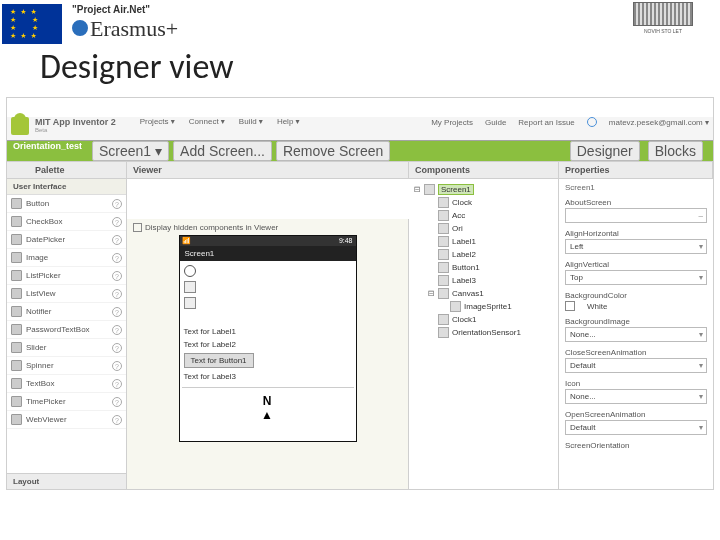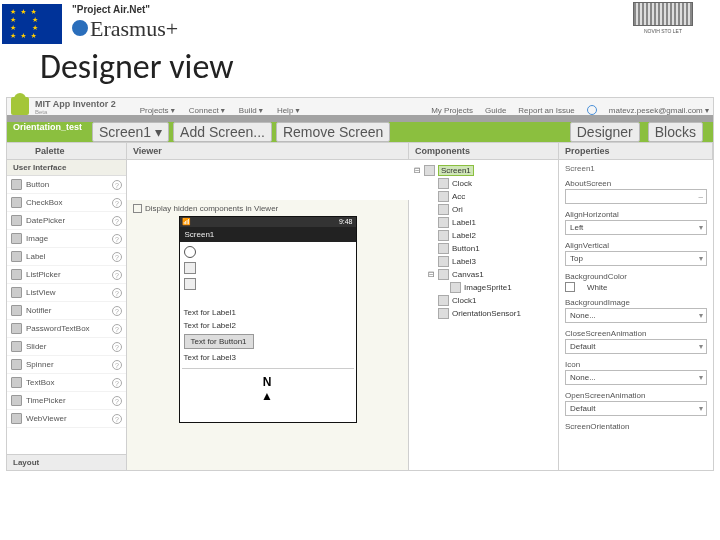--- a/index.html
+++ b/index.html
@@ -9,21 +9,21 @@
   .eu-flag::after { content: "★ ★ ★\A★     ★\A★     ★\A ★ ★ ★"; white-space: pre; color: #ffcc00; font-size: 7px; position: absolute; top: 4px; left: 8px; line-height: 8px; letter-spacing: 1px; }
   .airnet { font-weight: bold; font-size: 10px; margin-bottom: 1px; }
   .erasmus { font-family: Georgia, serif; font-size: 22px; color: #333; position: relative; }
   .erasmus .plus { color: #333; }
   .erasmus .dot { width: 16px; height: 16px; border: 2px solid #2a6ebb; border-radius: 50%; display: inline-block; position: absolute; left: -18px; top: 4px; background: #2a6ebb; }
   .erasmus-wrap { position: relative; padding-left: 18px; }
   .partner-logo { position: absolute; right: 12px; top: 2px; width: 90px; height: 56px; border: 0; text-align: center; font-size: 5px; color: #555; }
   .partner-logo .building { width: 60px; height: 24px; margin: 0 auto 2px; background: repeating-linear-gradient(90deg,#888 0 2px,#ddd 2px 4px); border: 1px solid #666; }
   .title { font-family: "Segoe UI", Calibri, sans-serif; font-size: 34px; font-weight: 300; color: #222; padding: 2px 0 10px 40px; }
   .app { border: 1px solid #cfcfcf; margin: 0 6px; background: #fff; }
-  .app-topbar { display: flex; align-items: flex-end; background: #f5f5f5; border-bottom: 7px solid #a3a3a3; height: 24px; padding: 0 4px; font-size: 8px; }
+  .app-topbar { display: flex; align-items: flex-start; background: #f5f5f5; border-bottom: 1px solid #a3a3a3; height: 24px; padding: 0 4px; font-size: 8px; margin-top: 19px; }
   .android-icon { width: 18px; height: 18px; background: #a4c639; border-radius: 2px; margin-right: 6px; position: relative; }
   .android-icon::before { content:""; position:absolute; width:12px; height:6px; background:#a4c639; border-radius:6px 6px 0 0; top:-4px; left:3px; }
   .app-name { font-weight: bold; color: #666; font-size: 9px; margin-right: 24px; }
   .beta { font-size: 6px; color: #999; display:block; }
   .top-menu { display:flex; gap:14px; color:#666; font-size:8px; }
   .top-menu span { cursor: default; }
   .top-right { margin-left: auto; display:flex; gap:12px; align-items:center; color:#666; font-size:8px;}
   .globe { width:10px; height:10px; border:1px solid #4a90d9; border-radius:50%; }
   .greenbar { background: #8bbf3f; color:#fff; display:flex; height:20px; padding:0 6px; font-size:9px; }
   .greenbar .proj { font-weight:bold; margin-right:10px; }
@@ -151,25 +151,20 @@
             <span>DatePicker</span>
             <span class="info">?</span>
           </div>
           <div class="palette-item">
             <span class="pi-icon"></span>
             <span>Image</span>
             <span class="info">?</span>
           </div>
           <div class="palette-item">
             <span class="pi-icon"></span>
-            <span>Label</span>
-            <span class="info">?</span>
-          </div>
-          <div class="palette-item">
-            <span class="pi-icon"></span>
             <span>ListPicker</span>
             <span class="info">?</span>
           </div>
           <div class="palette-item">
             <span class="pi-icon"></span>
             <span>ListView</span>
             <span class="info">?</span>
           </div>
           <div class="palette-item">
             <span class="pi-icon"></span>

